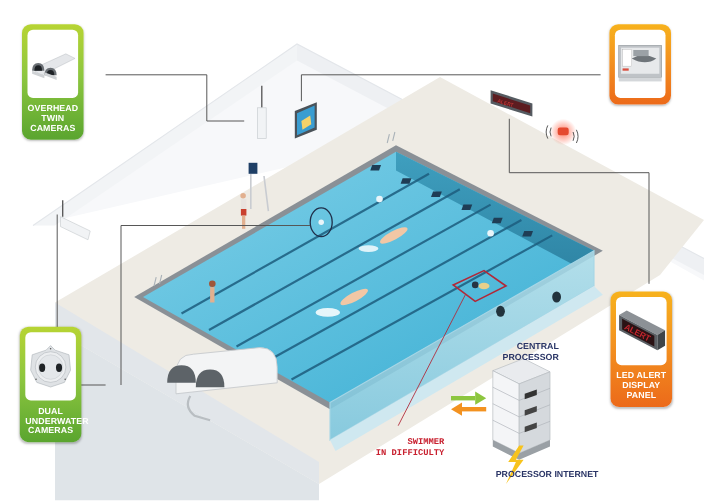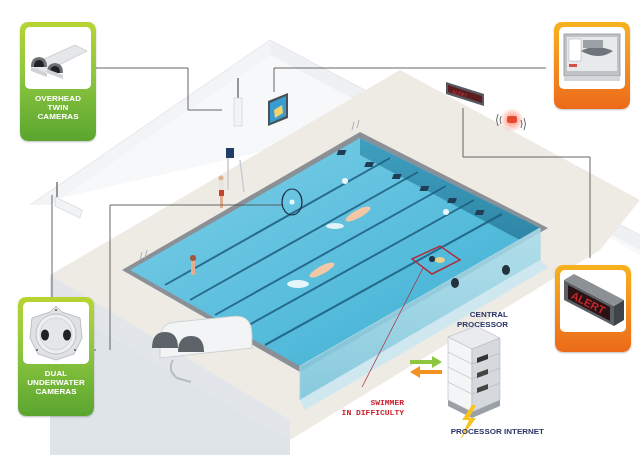--- a/index.html
+++ b/index.html
@@ -1,18 +1,18 @@
 <!DOCTYPE html>
 <html><head>
 <meta charset="utf-8">
 <style>
   html, body { margin: 0; padding: 0; background: #ffffff; }
   body { width: 644px; height: 455px; position: relative; overflow: hidden; font-family: "Liberation Sans", sans-serif; }
   #scene { position: absolute; left: 0; top: 0; width: 644px; height: 455px; }
-  .badge { position: absolute; width: 76px; border-radius: 8px; padding: 5px 5px 20px; box-sizing: border-box; box-shadow: 0 1px 2px rgba(0,0,0,0.25); }
+  .badge { position: absolute; width: 56px; border-radius: 8px; padding: 5px 5px 6px; box-sizing: border-box; box-shadow: 0 1px 2px rgba(0,0,0,0.25); }
   .badge.green { background: linear-gradient(180deg, #b7d433 0%, #8dc63f 45%, #5aa52f 100%); }
   .badge.orange { background: linear-gradient(180deg, #f7b21d 0%, #f39220 45%, #ec6a1a 100%); }
   .badge .pic { background: #ffffff; border-radius: 5px; height: 62px; position: relative; overflow: hidden; }
   .badge .pic svg { position: absolute; left: 0; top: 0; width: 100%; height: 100%; }
   .badge .label { color: #ffffff; font-weight: bold; font-size: 8px; line-height: 9px; text-align: center; margin-top: 5px; white-space: pre-line; letter-spacing: 0.1px; }
   .caption { position: absolute; font-weight: bold; font-size: 8px; line-height: 10px; text-align: right; white-space: pre-line; }
   .caption.navy { color: #2a3566; }
   .caption.red { color: #c8202f; }
 </style>
 </head>
@@ -253,19 +253,22 @@
 <div class="badge orange" style="left:555px; top:265px;">
   <div class="pic">
     <svg viewBox="0 0 66 62">
       <polygon points="4,10 14,4 64,30 54,36" fill="#8c9196"></polygon>
       <polygon points="4,10 54,36 54,56 4,30" fill="#5b6065"></polygon>
       <polygon points="54,36 64,30 64,50 54,56" fill="#3f4448"></polygon>
       <polygon points="8,15 50,37 50,51 8,29" fill="#2a1214"></polygon>
       <text x="10" y="28" font-size="11" font-weight="bold" fill="#c3262e" font-family="Liberation Sans, sans-serif" transform="rotate(27 10 28)">ALERT</text>
     </svg>
   </div>
+  <div class="label">LED ALERT
+DISPLAY
+PANEL</div>
 </div>
 
 <div class="caption navy" style="left:438px; top:310px; width:70px;">CENTRAL
 PROCESSOR</div>
 <div class="caption red" style="left:326px; top:398px; width:78px;font-family:Liberation Mono, monospace;">SWIMMER
 IN DIFFICULTY</div>
 <div class="caption navy" style="left:424px; top:427px; width:120px;">PROCESSOR INTERNET</div>
 
 </body></html>

